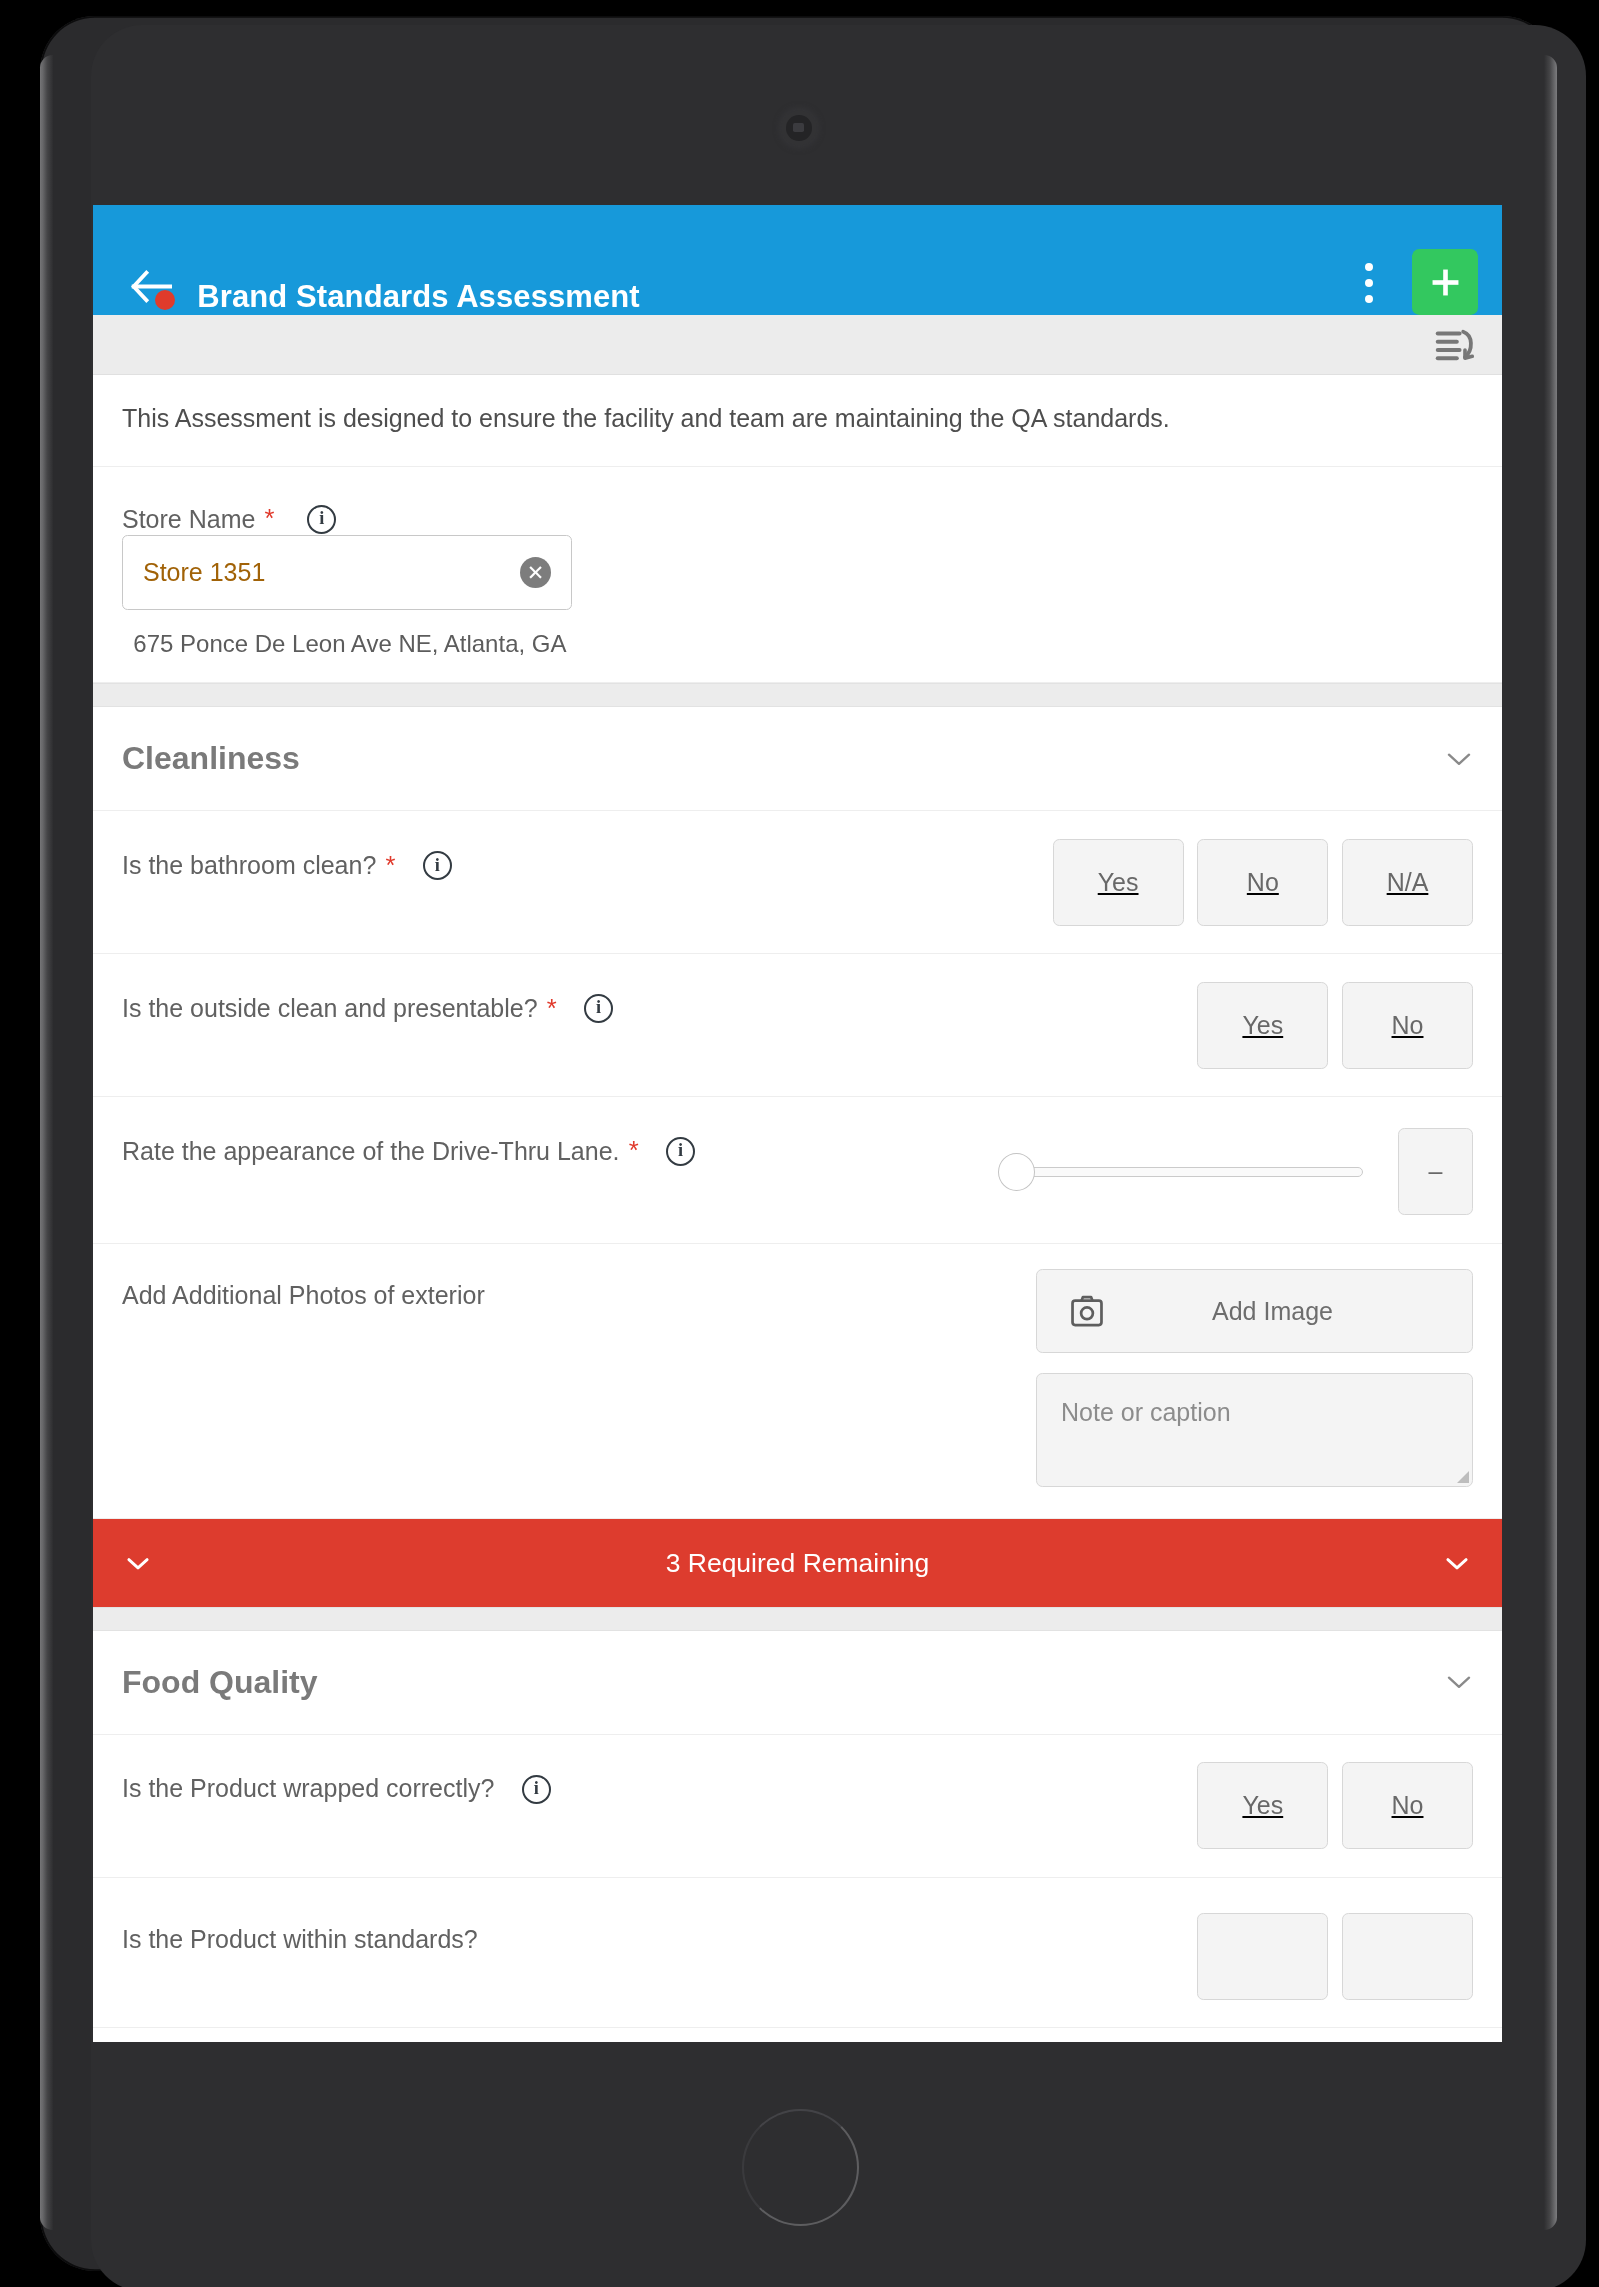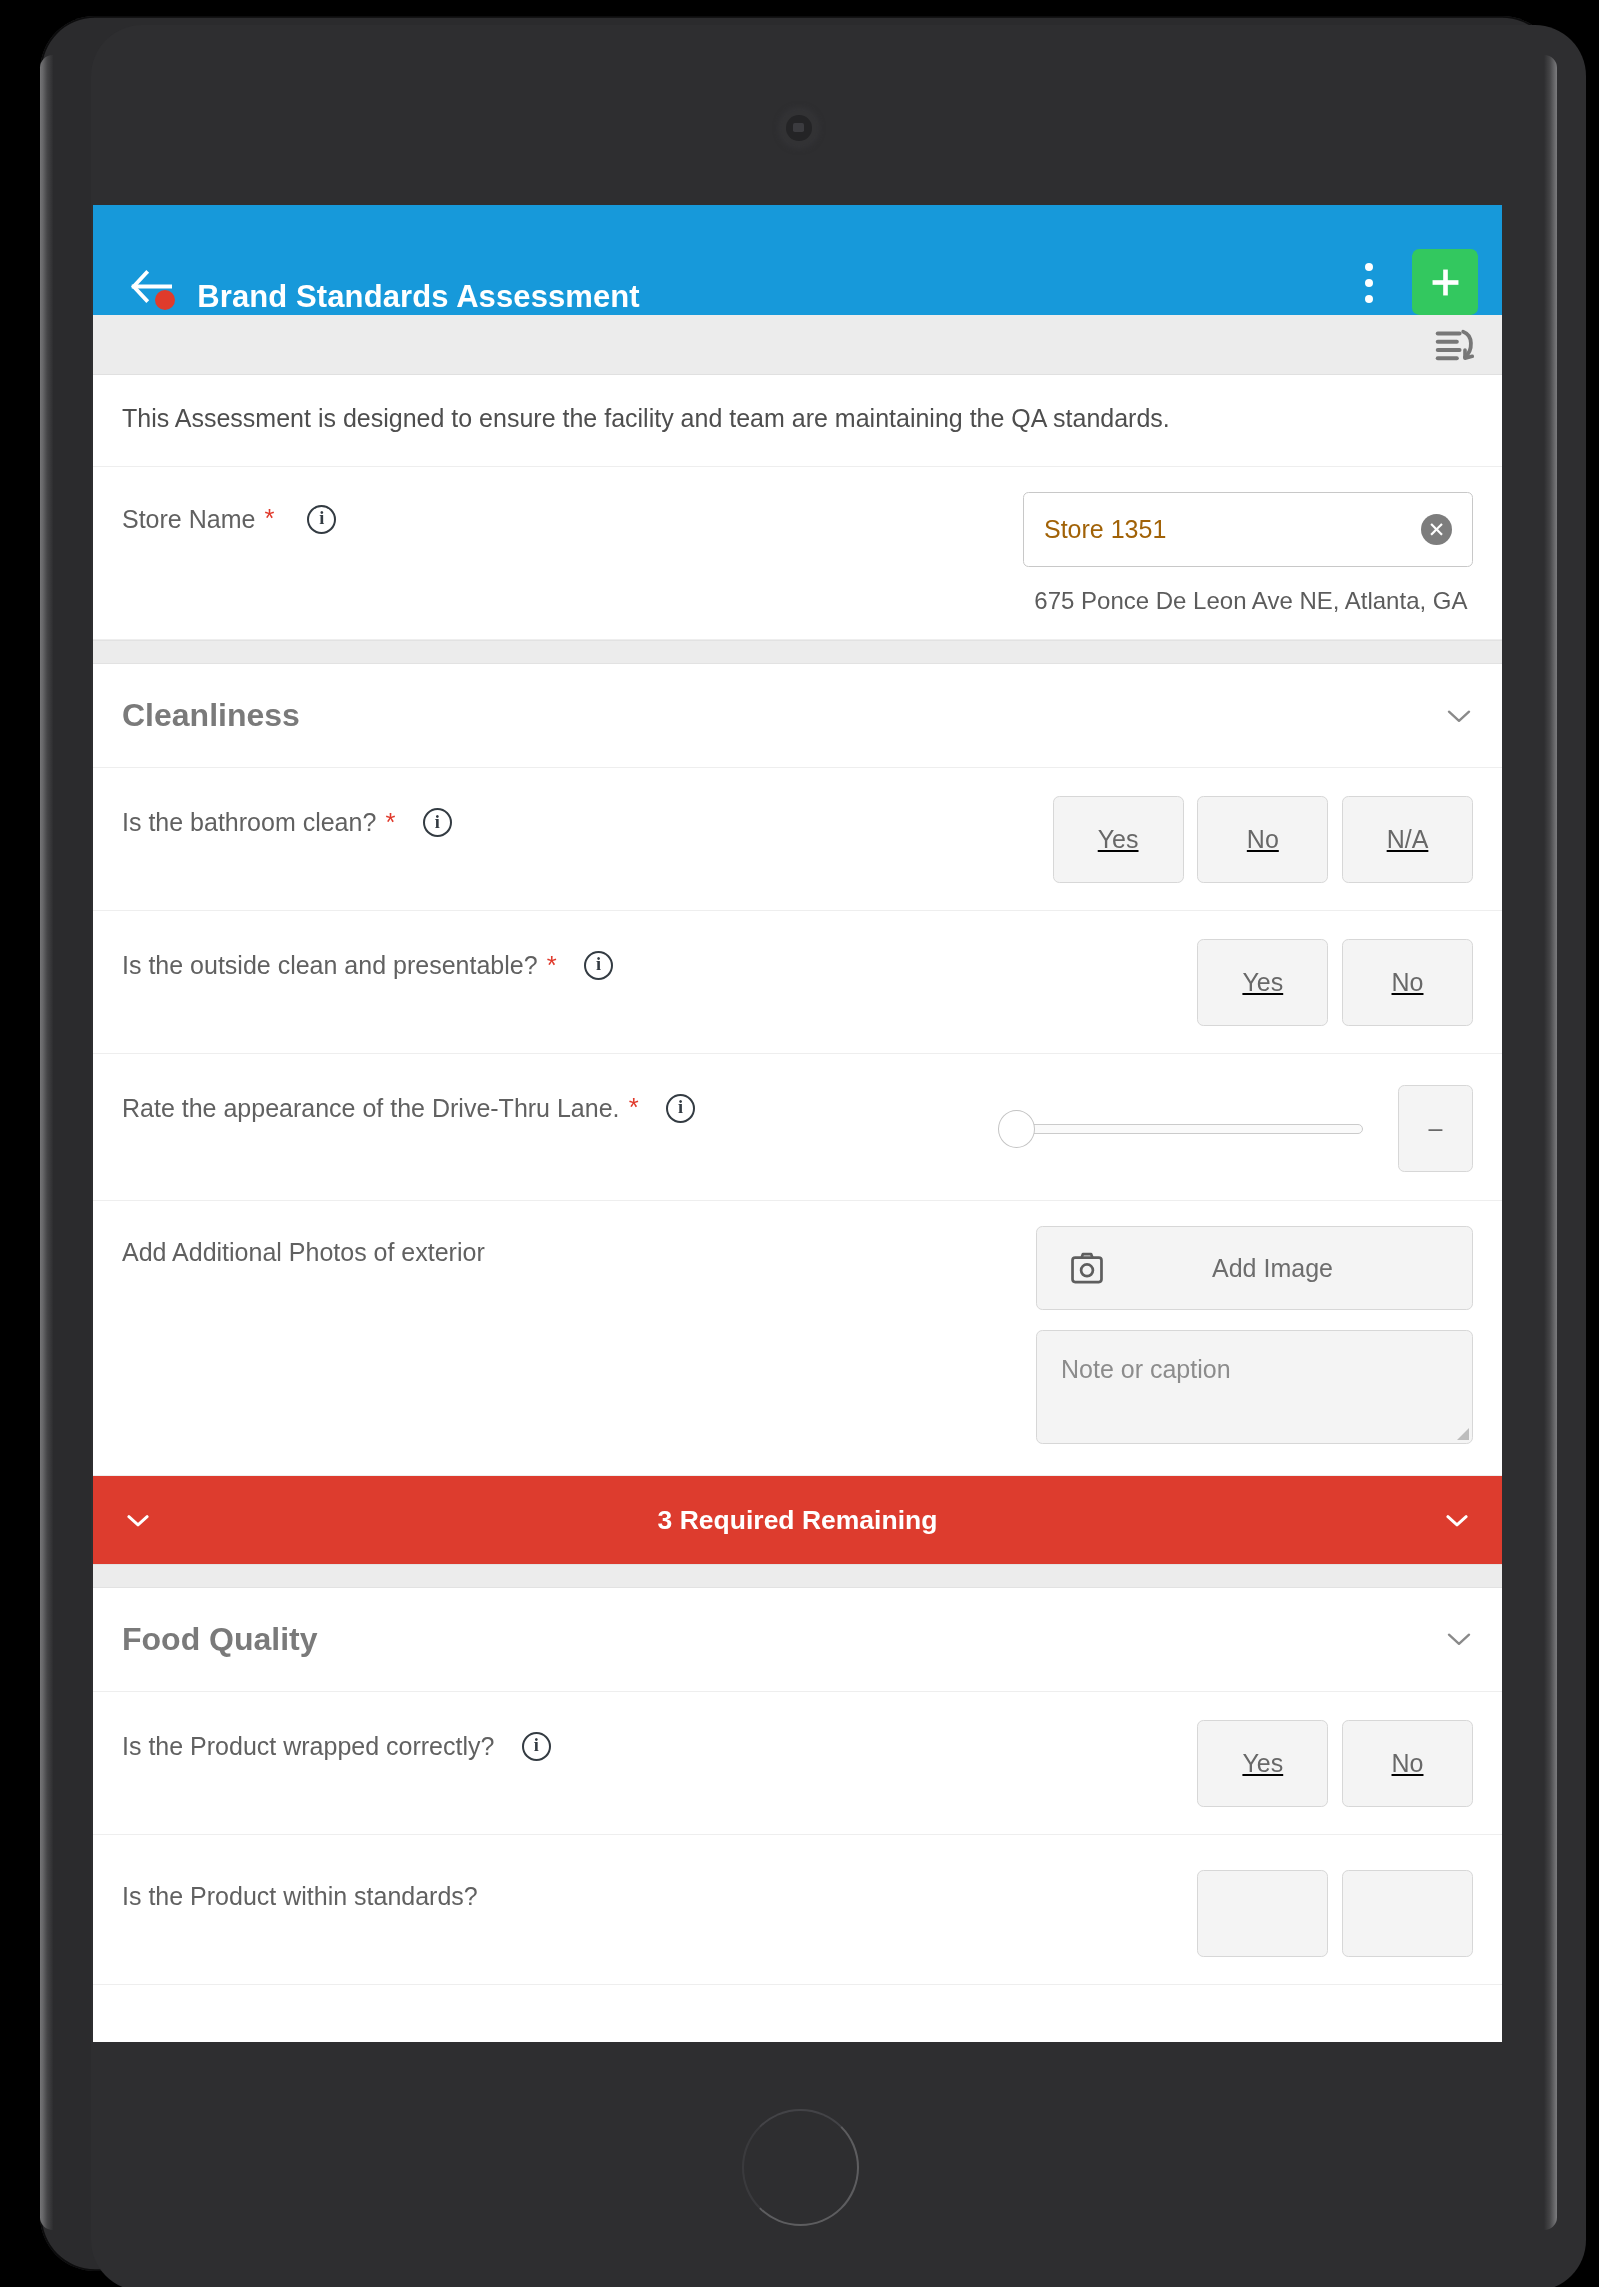--- a/index.html
+++ b/index.html
@@ -190,21 +190,21 @@
     font-size: 18.3px; font-weight: bold;
     color: #333b42;
     font-family: "Liberation Serif", serif;
     flex: 0 0 auto;
     cursor: pointer;
     line-height: 1;
   }
   .info-icon span { transform: translateY(-0.9px); }
 
   
-  #store-name-row { padding: 25.6px 29px 24px 29px; }
+  #store-name-row { padding: 25.6px 29px 24px 29px; flex-direction: column; }
   #store-name-control { flex-direction: column; align-items: flex-end; }
   #store-input-wrap {
     width: 450px; height: 75px;
     border: 0.9px solid #c8c8c8;
     border-radius: 5.5px;
     background: #fff;
     display: flex; align-items: center;
     padding: 0 20px;
   }
   #store-input-value {
@@ -352,21 +352,21 @@
     align-items: center;
     justify-content: space-between;
     padding: 0 33px;
     color: #fff;
     cursor: pointer;
   }
   #required-banner-label {
     flex: 1 1 auto;
     text-align: center;
     font-size: 26.5px;
-    font-weight: bold;
+    font-weight: normal;
   }
 
   .chev svg { display: block; width: 100%; height: 100%; }
 </style>
 </head>
 <body>
 
 <div id="tablet-frame">
   <div id="tablet-body"></div>
 </div>

